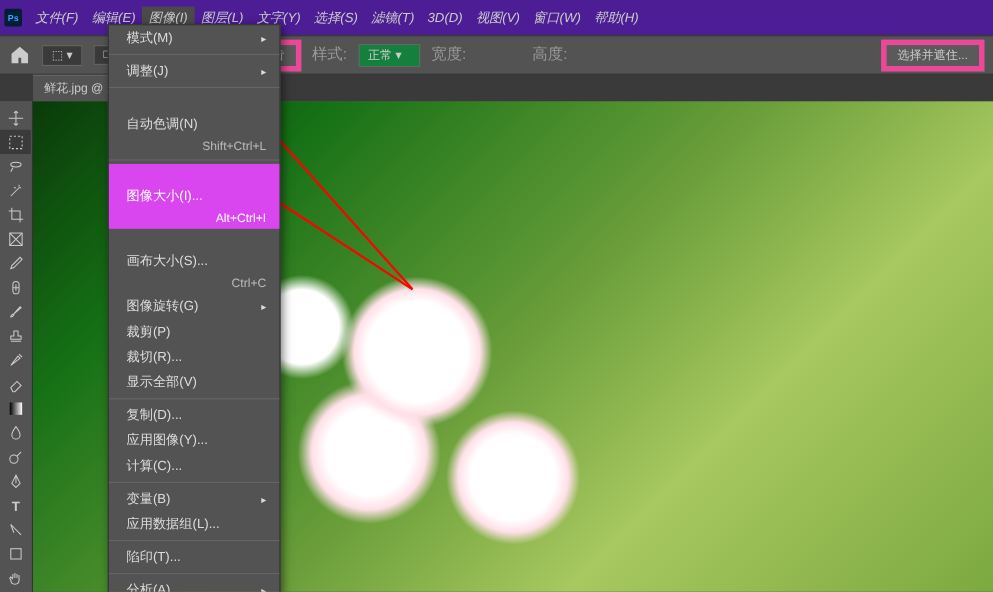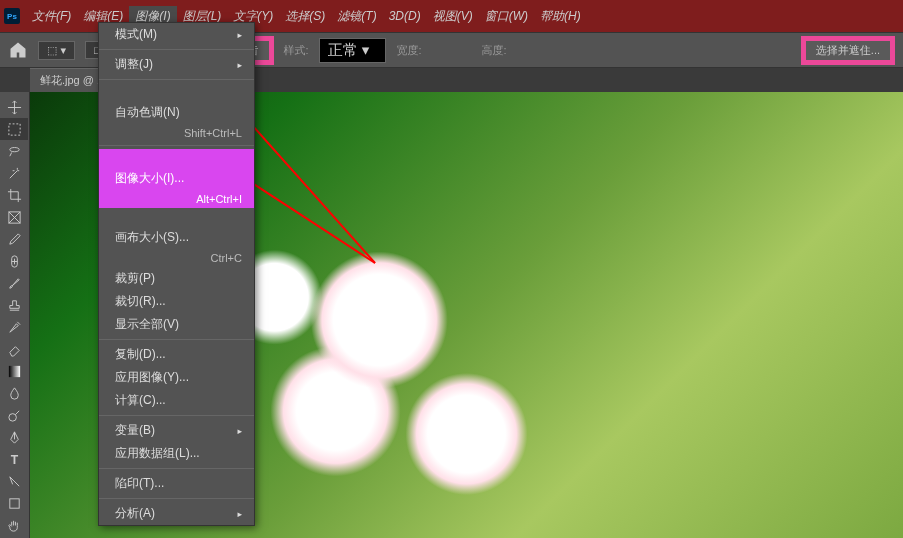--- a/index.html
+++ b/index.html
@@ -1,26 +1,26 @@
 <!DOCTYPE html>
 <html><head>
 <meta charset="utf-8">
 <style>
 * { margin: 0; padding: 0; box-sizing: border-box; font-family: "Microsoft YaHei", sans-serif; }
 body { background: #535353; color: #ccc; width: 903px; height: 538px; overflow: hidden; position: relative; }
-.menubar { background: #7f1d1d; height: 22px; display: flex; align-items: center; padding: 16px 4px; font-size: 12px; }
+.menubar { background: #4c1d95; height: 22px; display: flex; align-items: center; padding: 16px 4px; font-size: 12px; }
 .ps-logo { width: 16px; height: 16px; background: #001e36; color: #31a8ff; font-size: 8px; font-weight: bold; display: flex; align-items: center; justify-content: center; margin-right: 6px; border-radius: 2px; }
 .menu-item { padding: 2px 6px; cursor: pointer; color: #ccc; font-style: italic; }
 .menu-item.active { background: #4a4a4a; }
 .optbar { background: #535353; height: 36px; border-top: 1px solid #333; border-bottom: 1px solid #333; display: flex; align-items: center; padding: 0 8px; font-size: 12px; gap: 10px; }
 .home-icon { width: 20px; height: 20px; display: flex; align-items: center; justify-content: center; }
 .opt-box { background: #3a3a3a; padding: 2px 8px; border: 1px solid #666; font-size: 11px; }
 .opt-btn { background: #5a5a5a; border: 5px solid #ec4899; padding: 2px 10px; font-size: 11px; color: #ccc; cursor: pointer; }
-.opt-lbl { font-size: 11px; color: #999; }
-.opt-sel { background: #000000; border: 1px solid #666; padding: 2px 16px 2px 8px; font-size: 15px; color: #ccc; }
+.opt-lbl { font-size: 14px; color: #999; }
+.opt-sel { background: #15803d; border: 1px solid #666; padding: 2px 16px 2px 8px; font-size: 11px; color: #ccc; }
 .tabbar { background: #3a3a3a; height: 24px; padding-left: 30px; display: flex; align-items: end; font-size: 11px; }
 .tab { background: #535353; padding: 4px 10px; border-top: 1px solid #666; }
 .main { display: flex; height: calc(100% - 82px); position: relative; }
 .toolbar { width: 30px; background: #535353; border-right: 1px solid #333; display: flex; flex-direction: column; padding-top: 4px; }
 .tool { width: 28px; height: 22px; display: flex; align-items: center; justify-content: center; color: #ccc; cursor: pointer; }
 .tool svg { width: 15px; height: 15px; }
 .tool.active { background: #3a3a3a; }
 .canvas { flex: 1; background: #2a2a2a; display: flex; align-items: center; justify-content: center; overflow: hidden; }
 .img-ph { width: 100%; height: 100%; background: 
   radial-gradient(circle at 40% 50%, #fff 8%, #ffe0e8 10%, transparent 12%),
@@ -215,20 +215,23 @@
     </div>
   <div class="dd-sep"></div>
   <div class="dd-row hl">
       <span>图像大小(I)...</span>
       <span class="dd-short">Alt+Ctrl+I</span>
     </div>
   <div class="dd-row">
       <span>画布大小(S)...</span>
       <span class="dd-short">Ctrl+C</span>
     </div>
+  <div class="dd-row sub">
+      <span>图像旋转(G)</span>
+    </div>
   <div class="dd-row">
       <span>裁剪(P)</span>
     </div>
   <div class="dd-row">
       <span>裁切(R)...</span>
     </div>
   <div class="dd-row">
       <span>显示全部(V)</span>
     </div>
   <div class="dd-sep"></div>

